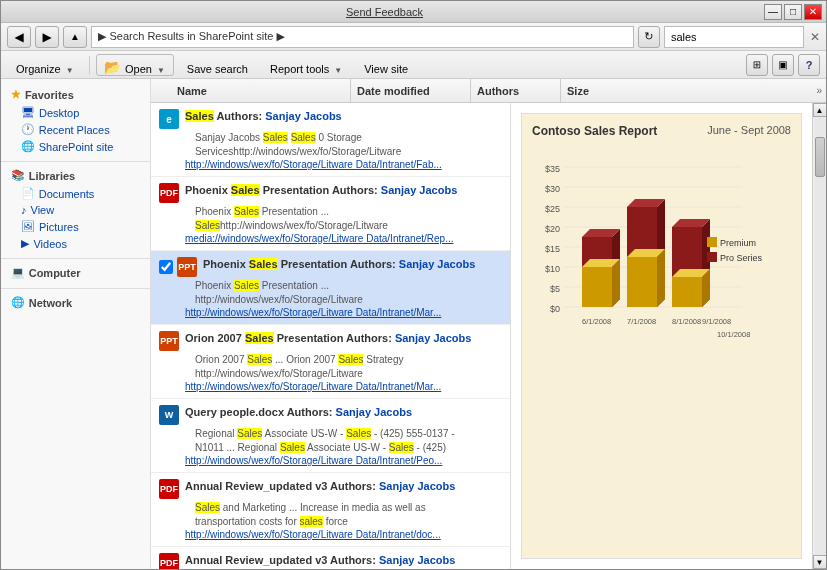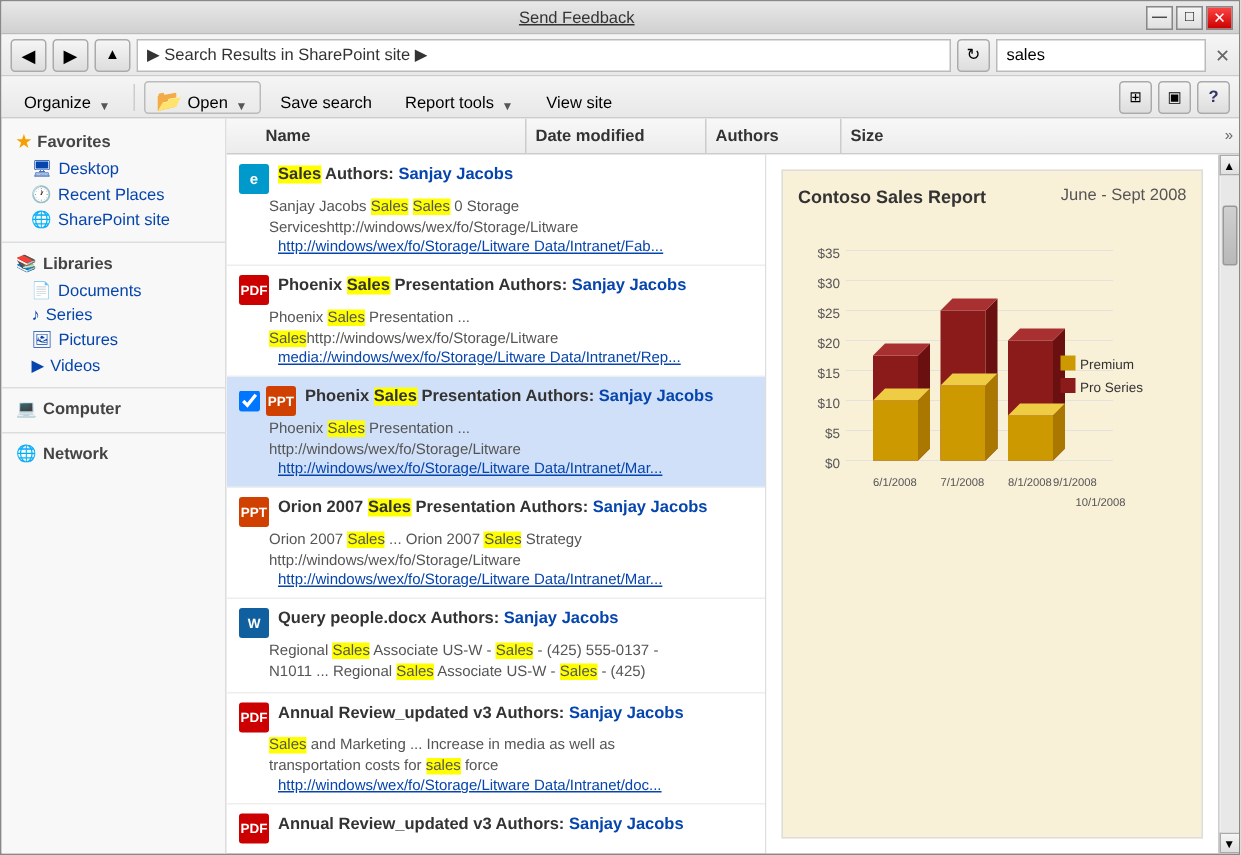--- a/index.html
+++ b/index.html
@@ -295,21 +295,21 @@
       background: #ffff00;
     }
     .result-author {
       font-size: 11px;
       color: #0645ad;
       cursor: pointer;
     }
     .result-meta {
       font-size: 10px;
       color: #555;
-      margin-left: 20px;
+      margin-left: 36px;
       line-height: 1.4;
     }
     .result-meta .highlight {
       background: #ffff00;
     }
     .result-url {
       font-size: 10px;
       color: #0645ad;
       margin-left: 26px;
       text-decoration: underline;
@@ -460,21 +460,21 @@
         <div class="sidebar-header">
           <span class="lib-icon">📚</span>
           <span>Libraries</span>
         </div>
         <div class="sidebar-item">
           <span>📄</span>
           <span>Documents</span>
         </div>
         <div class="sidebar-item">
           <span>♪</span>
-          <span>Series</span>
+          <span>View</span>
         </div>
         <div class="sidebar-item">
           <span>🖼</span>
           <span>Pictures</span>
         </div>
         <div class="sidebar-item">
           <span>▶</span>
           <span>Videos</span>
         </div>
       </div>
@@ -590,20 +590,23 @@
               <span class="result-title">
                 Query people.docx  Authors: <span class="result-author">Sanjay Jacobs</span>
               </span>
             </div>
             <div class="result-meta">
               Regional <span class="highlight">Sales</span> Associate US-W - <span class="highlight">Sales</span> - (425) 555-0137 -
             </div>
             <div class="result-meta">
               N1011 ... Regional <span class="highlight">Sales</span> Associate US-W - <span class="highlight">Sales</span> - (425)
             </div>
+            <div class="result-url">
+              http://windows/wex/fo/Storage/Litware Data/Intranet/Peo...
+            </div>
           </div>
 
           <div class="result-item">
             <div class="result-header">
               <div class="result-icon pdf">PDF</div>
               <span class="result-title">
                 Annual Review_updated v3  Authors: <span class="result-author">Sanjay Jacobs</span>
               </span>
             </div>
             <div class="result-meta">

